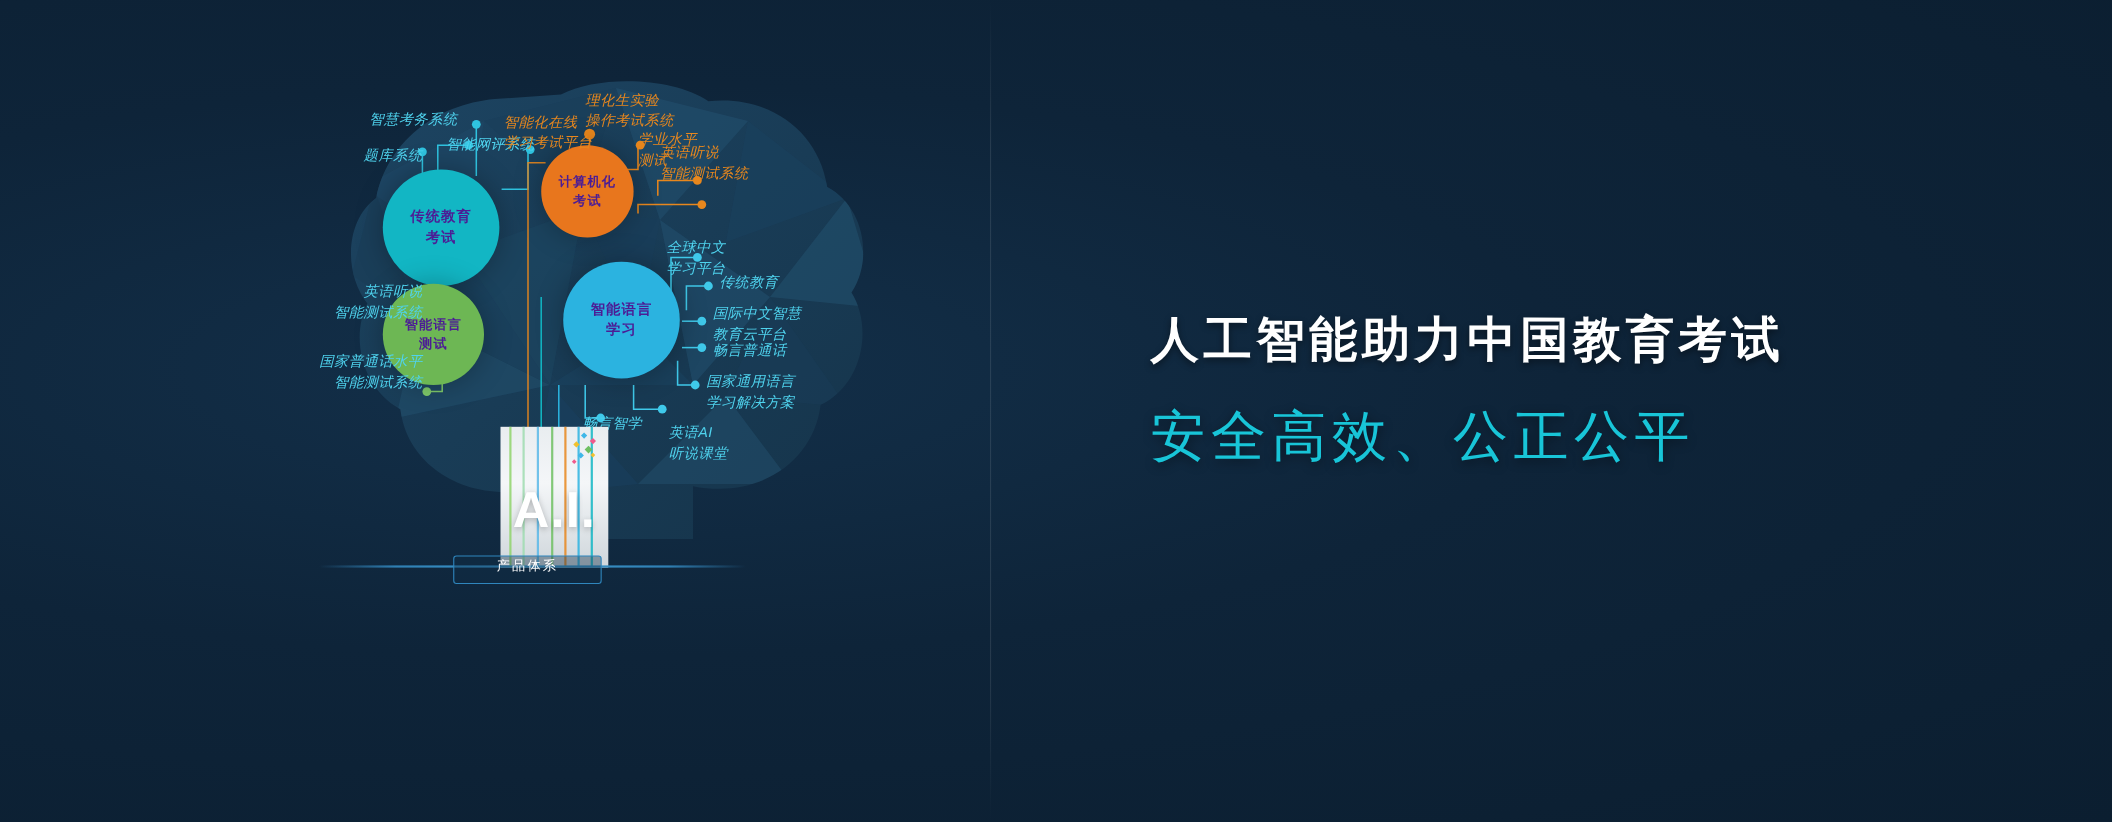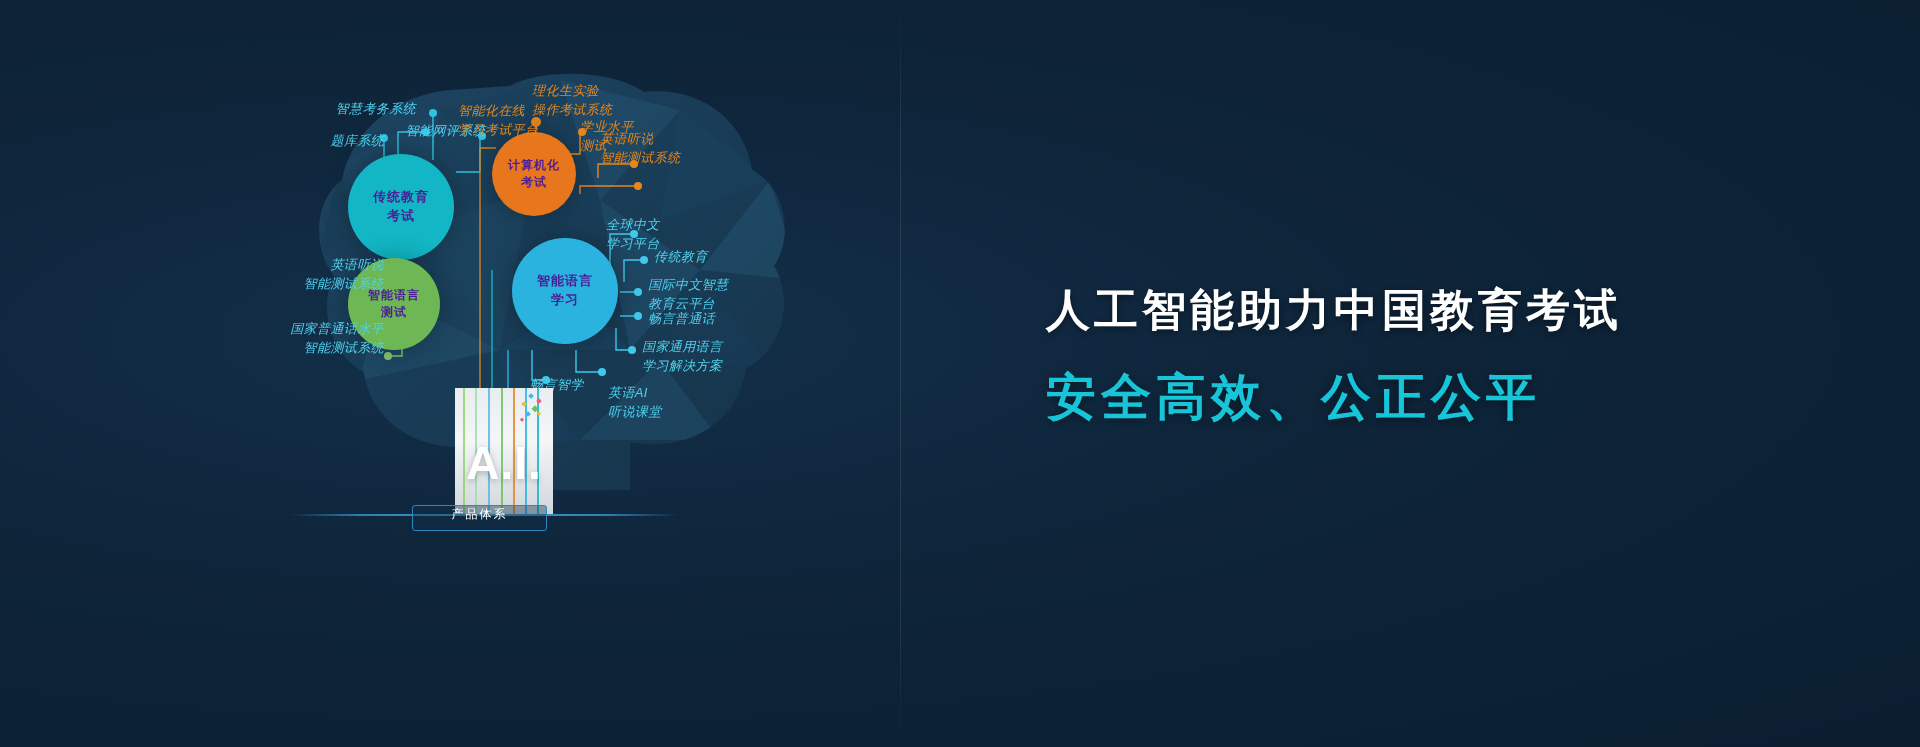--- a/index.html
+++ b/index.html
@@ -93,21 +93,21 @@
 
   
   #headline { position: absolute; left: 1046px; top: 282px; }
   .h1 {
     font-size: 44px; font-weight: bold; color: #ffffff;
     letter-spacing: 4px; line-height: 1.25;
     text-shadow: 0 2px 7px rgba(0,0,0,0.45);
   }
   .h2 {
     margin-top: 30px;
-    font-size: 50px; font-weight: bold; color: #18c5d8;
+    font-size: 50px; font-weight: normal; color: #18c5d8;
     letter-spacing: 5px; line-height: 1.2;
     text-shadow: 0 2px 10px rgba(0,0,0,0.45);
   }
 </style>
 </head>
 <body>
 
 <div id="stage">
 
   <div class="divider"></div>

